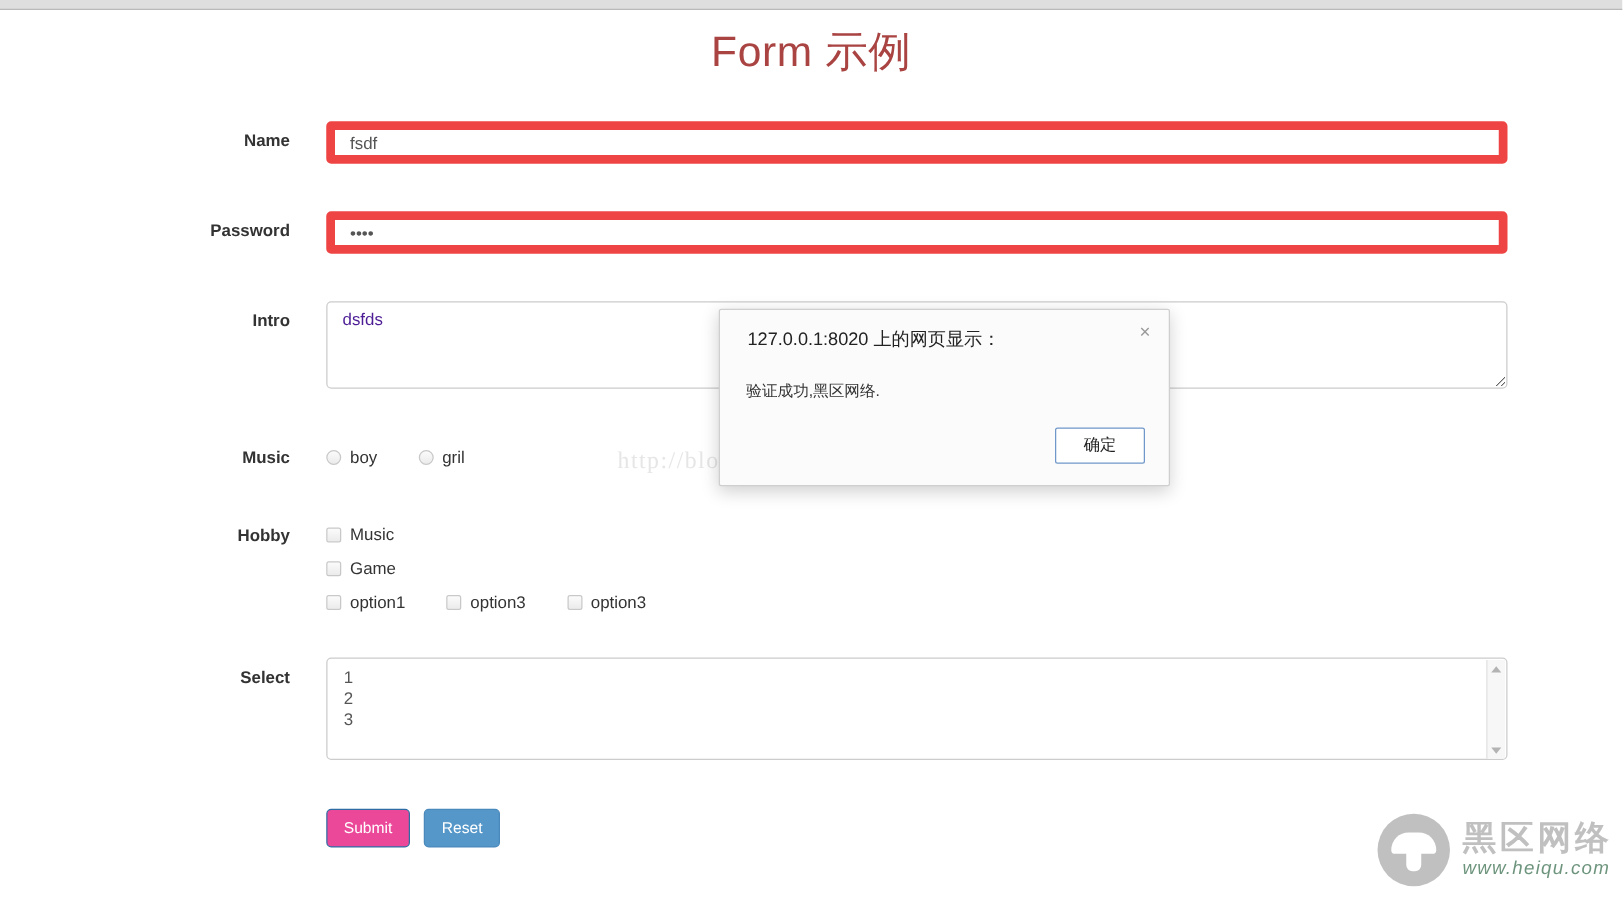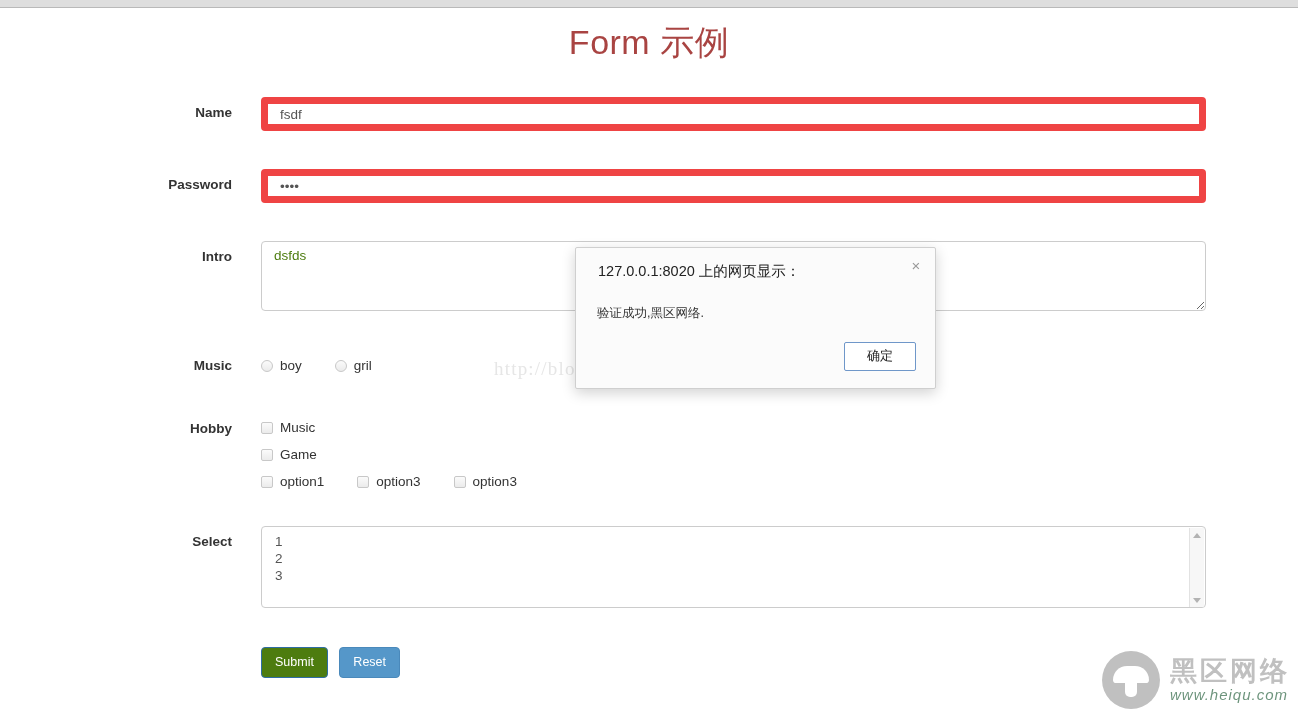--- a/index.html
+++ b/index.html
@@ -67,21 +67,21 @@
     font-family: "Liberation Sans", sans-serif;
     outline: none;
   }
   .txt-area {
     width: 945px; height: 70px;
     border: 1px solid #cccccc;
     border-radius: 4px;
     background: #ffffff;
     padding: 6px 12px;
     font-size: 13.5px;
-    color: #4d7c0f;
+    color: #4c1d95;
     font-family: "Liberation Sans", sans-serif;
     resize: both;
     outline: none;
     display: block;
   }
   .sel-box {
     width: 945px; height: 82px;
     border: 1px solid #cccccc;
     border-radius: 4px;
     background: #ffffff;
@@ -144,21 +144,21 @@
     display: inline-block;
     border-radius: 4px;
     font-size: 12.5px;
     color: #ffffff;
     padding: 7px 13px 8px 13px;
     border: 1px solid transparent;
     cursor: pointer;
     font-family: "Liberation Sans", sans-serif;
     line-height: 14px;
   }
-  .btn-submit { background: #4d7c0f; border-color: #2e6da4; margin-right: 7px; }
+  .btn-submit { background: #ec4899; border-color: #2e6da4; margin-right: 7px; }
   .btn-reset  { background: #5597c9; border-color: #4a89bb; }
 
   
   .wm-csdn {
     position: absolute;
     left: 494px; top: 358px;
     font-family: "Liberation Serif", serif;
     font-size: 19px;
     color: #e6e6e6;
     letter-spacing: 1.2px;

